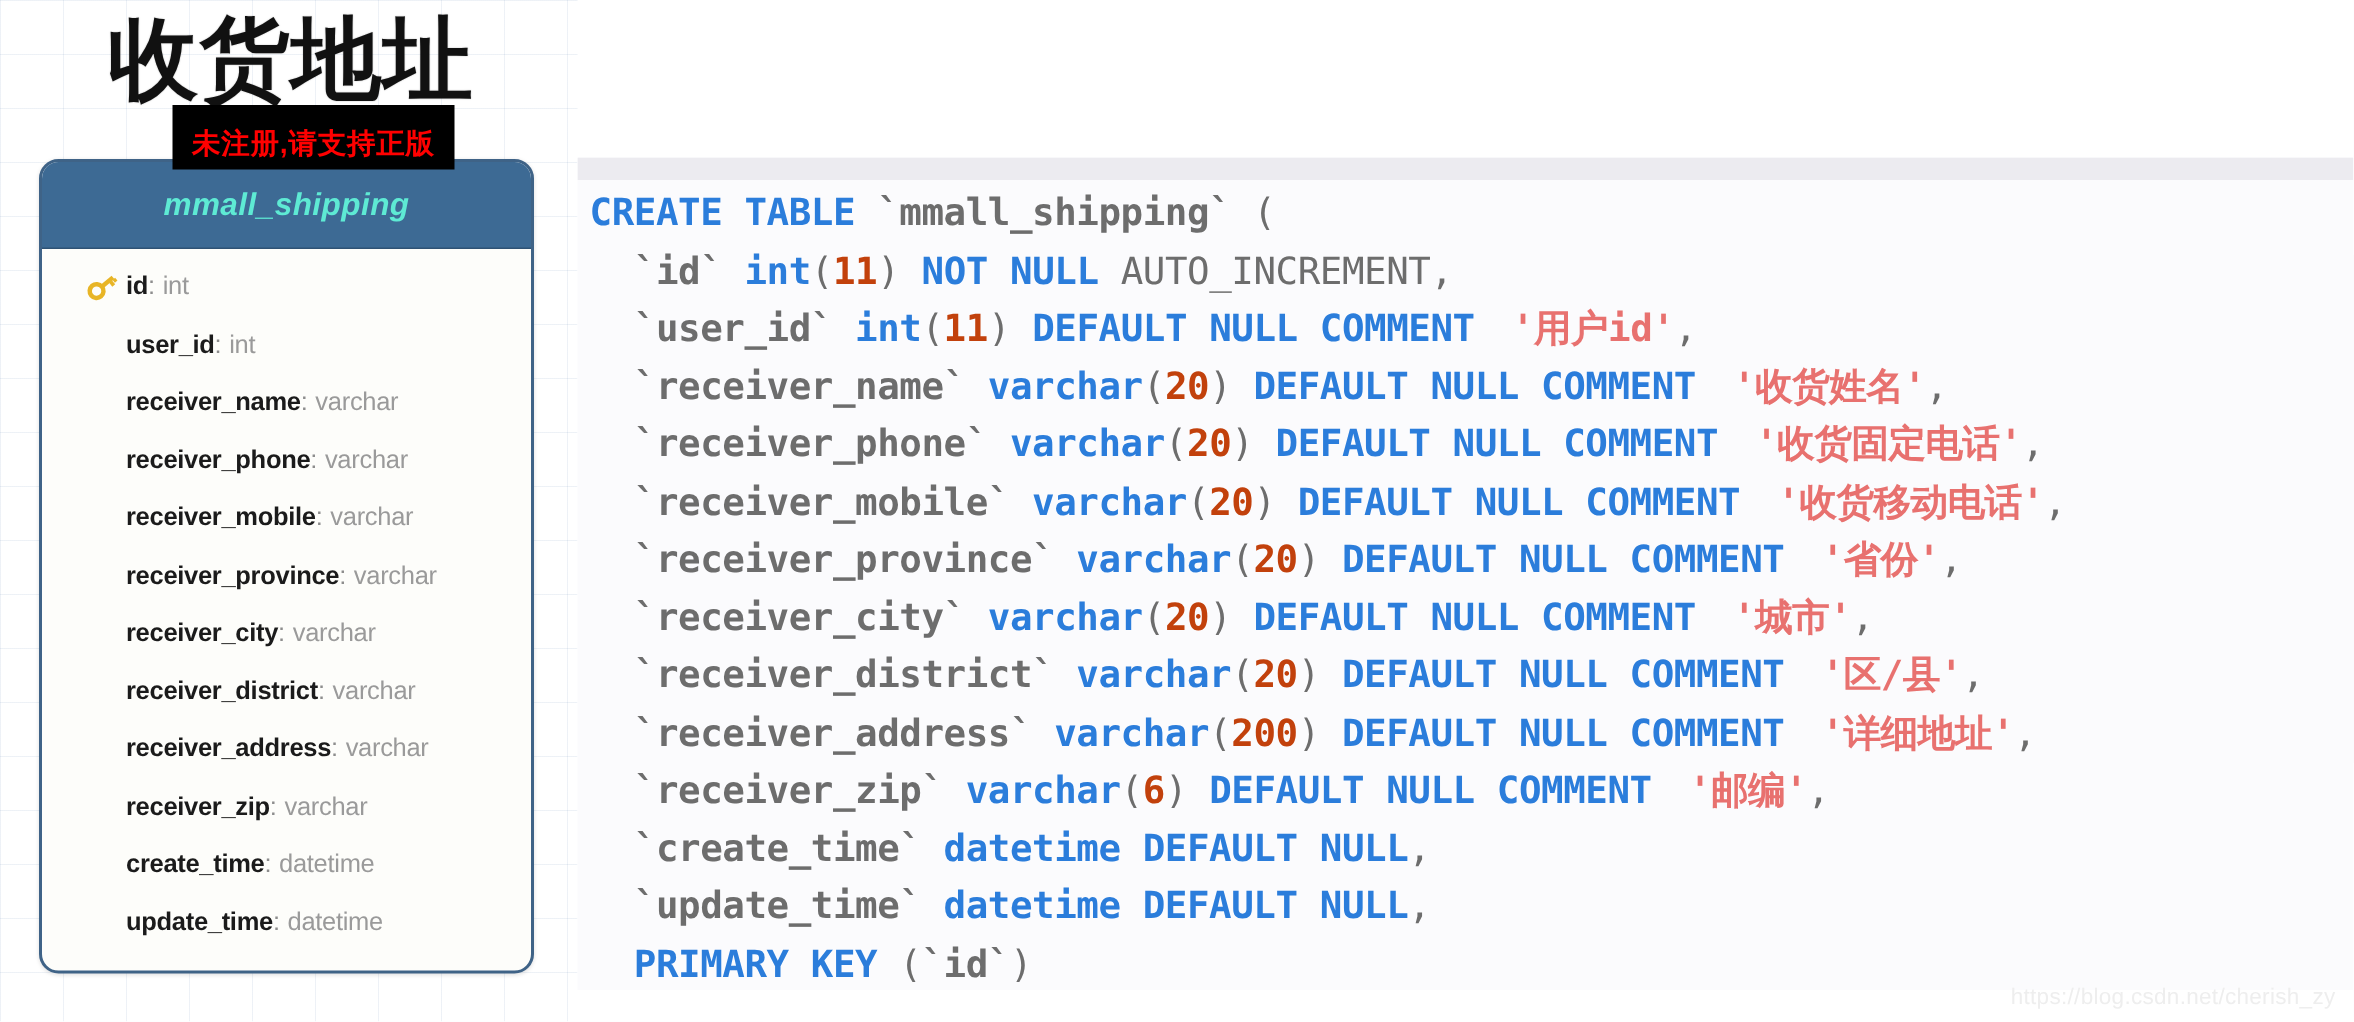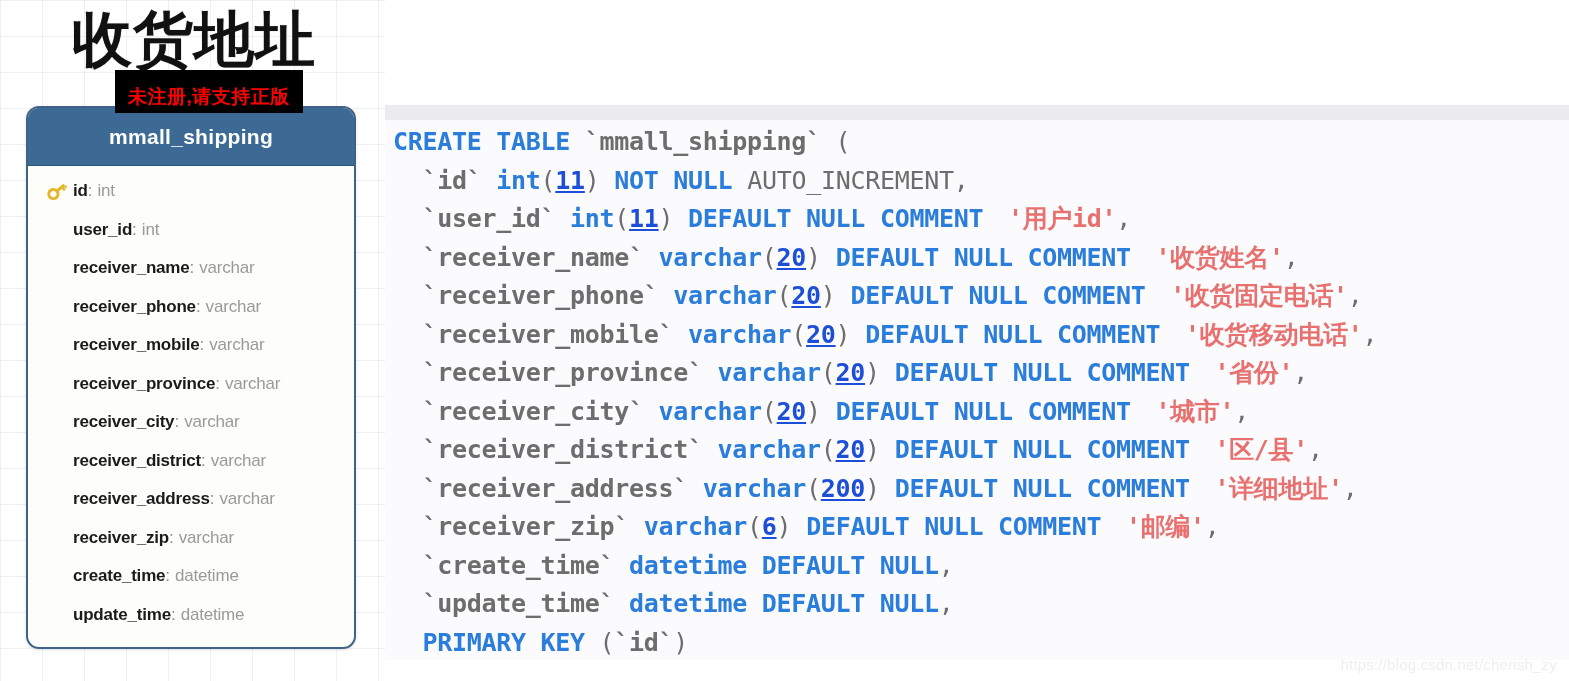--- a/index.html
+++ b/index.html
@@ -75,27 +75,28 @@
   }
   #entity-header {
     height: 57px;
     background: #3d6a94;
     display: flex;
     align-items: center;
     justify-content: center;
     border-bottom: 1px solid #2f5274;
   }
   #entity-header-title {
-    color: #ffffff;
+    color: #5eead4;
     font-size: 21px;
     font-weight: bold;
     letter-spacing: 0.3px;
+    font-style: italic;
   }
   #entity-fields {
-    padding: 6px 0 0 0;
+    padding: 6px 0 0 11px;
   }
   .field-row {
     display: flex;
     align-items: center;
     height: 38.5px;
     padding-left: 12px;
     white-space: nowrap;
   }
   .field-key-slot {
     width: 33px;
@@ -151,21 +152,21 @@
     font-family: "DejaVu Sans Mono", "Liberation Mono", monospace;
     font-size: 25px;
     line-height: 38.5px;
     font-weight: bold;
     white-space: pre;
     color: #5a5a5a;
     letter-spacing: -0.3px;
   }
   .tok-kw   { color: #2b7ddb; }
   .tok-id   { color: #6d6d6d; font-weight: bold; }
-  .tok-num  { color: #1d4ed8; text-decoration: underline; }
+  .tok-num  { color: #c2410c; }
   .tok-str  { color: #e8716f; margin-left: 10px; }
   .tok-plain{ color: #6d6d6d; font-weight: normal; }
   .tok-punc { color: #6d6d6d; font-weight: normal; }
 
   
   #blog-watermark {
     position: absolute;
     right: 12px;
     bottom: 8px;
     font-size: 15px;

